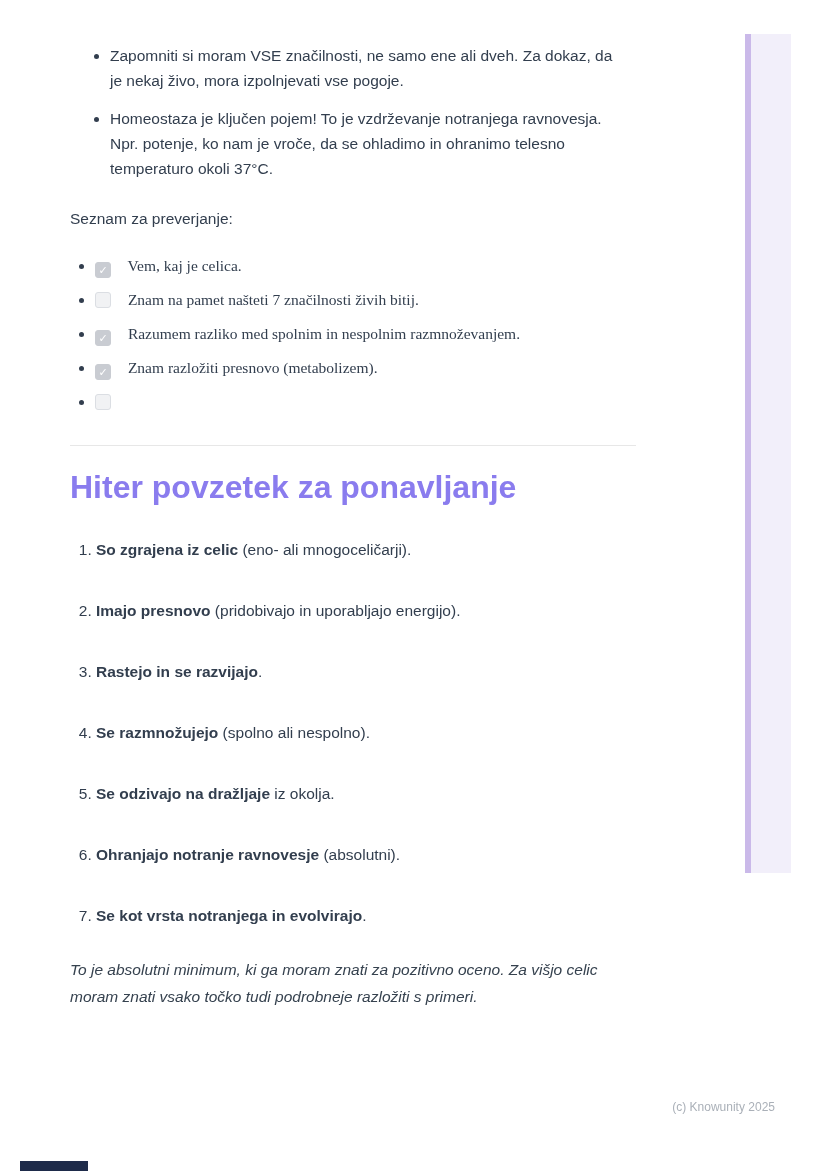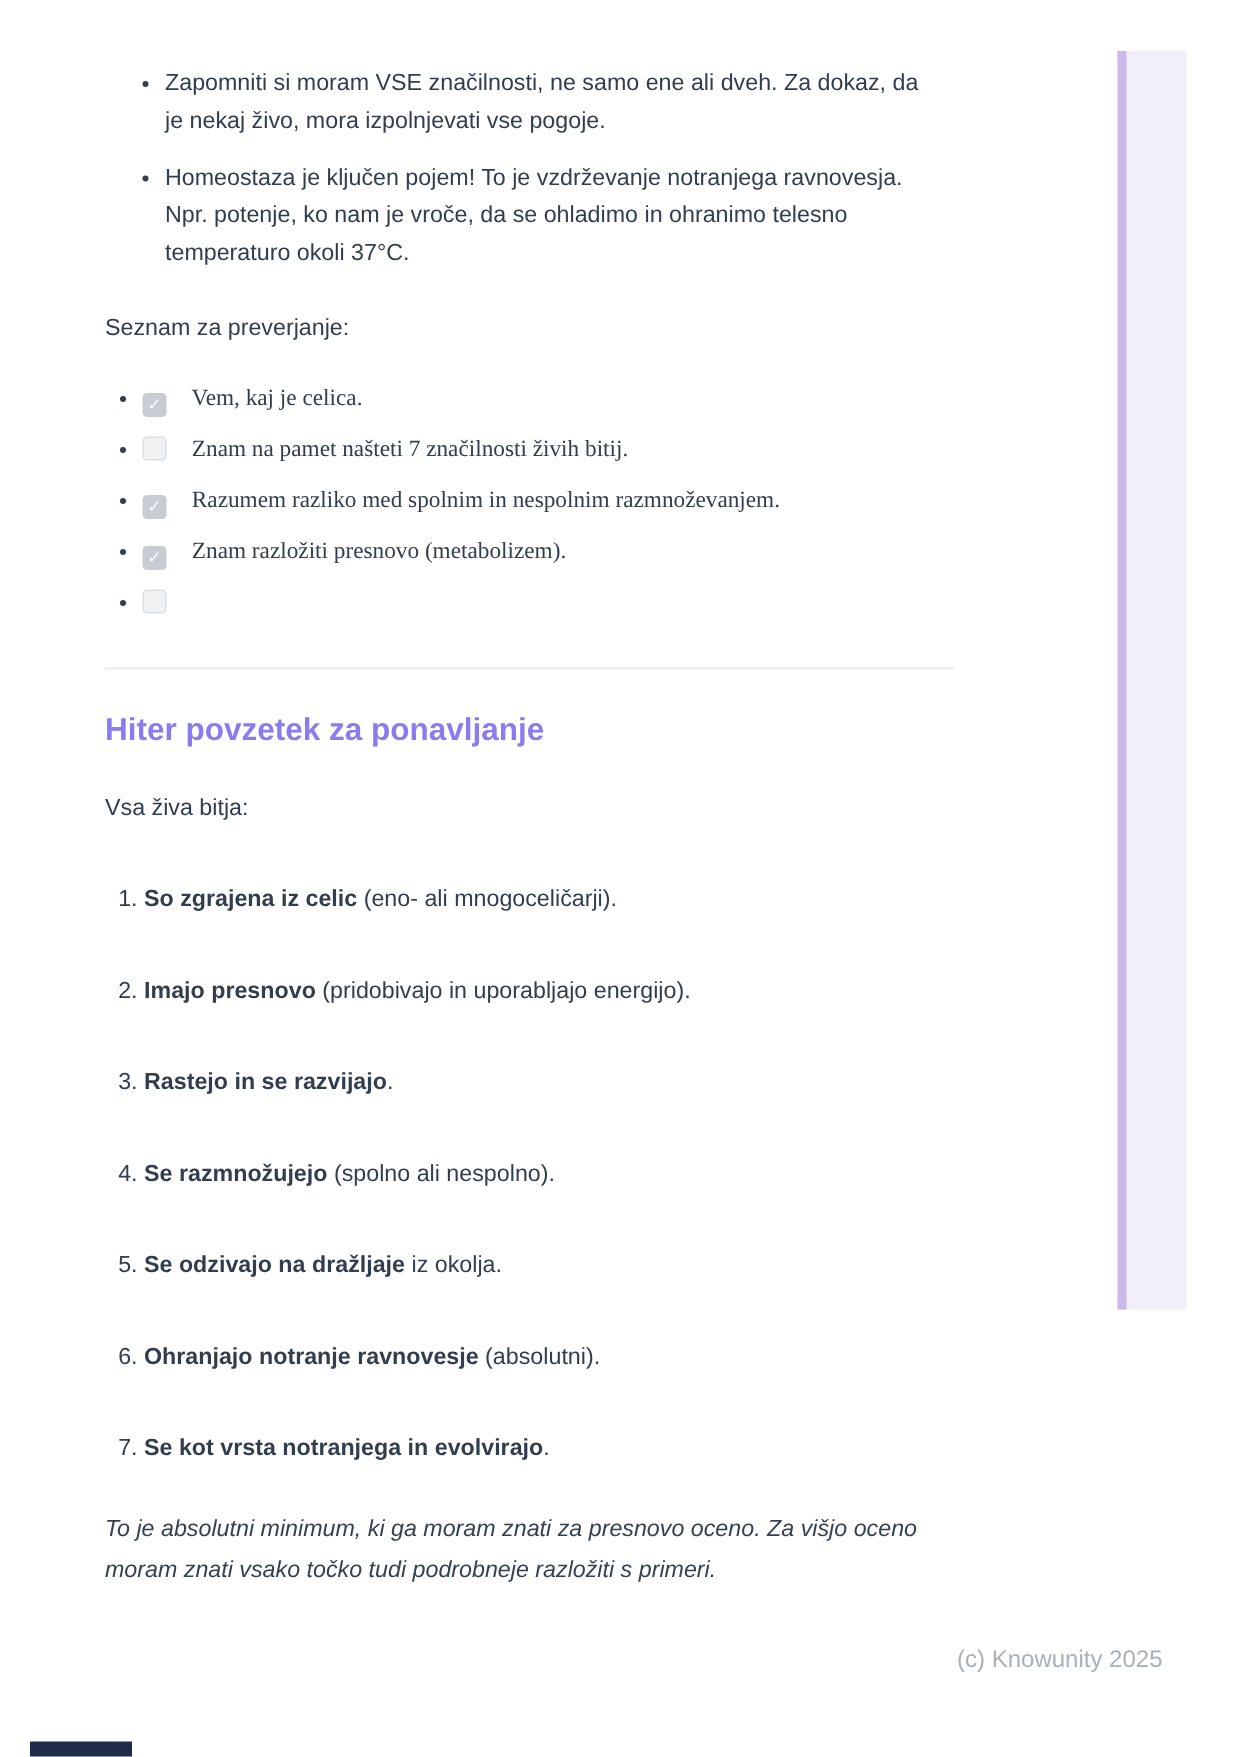--- a/index.html
+++ b/index.html
@@ -63,21 +63,21 @@
     font-size: 11px;
     line-height: 14px;
   }
   hr.divider {
     border: none;
     border-top: 1px solid #e7e7e7;
     margin: 31px 0 0 0;
   }
   h1.summary-heading {
     margin: 27px 0 0 0;
-    font-size: 21px;
+    font-size: 32px;
     line-height: 28px;
     font-weight: bold;
     color: #8a7cee;
   }
   ol.numbered {
     margin: 22px 0 0 0;
     padding-left: 26px;
   }
   ol.numbered li { margin-bottom: 9px; margin-top: 36px; }
   .note {
@@ -92,21 +92,21 @@
     top: 34px;
     width: 40px;
     height: 839px;
     background: #f2effa;
     border-left: 6px solid #cab9e9;
   }
   .footer {
     position: absolute;
     top: 1100px;
     right: 53px;
-    font-size: 16px;
+    font-size: 12px;
     line-height: 14px;
     color: #aab0b8;
   }
   .next-page-corner {
     position: absolute;
     left: 20px;
     top: 1161px;
     width: 68px;
     height: 10px;
     background: #1e2b4a;
@@ -145,31 +145,30 @@
     </li>
     <li>
       <span class="checkbox"></span>
     </li>
   </ul>
 
   <hr class="divider">
 
   <h1 class="summary-heading">Hiter povzetek za ponavljanje</h1>
 
-  <p class="bold-head">Vsa živa bitja:</p>
 
   <ol class="numbered">
     <li><strong>So zgrajena iz celic</strong><span> (eno- ali mnogoceličarji).</span></li>
     <li><strong>Imajo presnovo</strong><span> (pridobivajo in uporabljajo energijo).</span></li>
     <li><strong>Rastejo in se razvijajo</strong><span>.</span></li>
     <li><strong>Se razmnožujejo</strong><span> (spolno ali nespolno).</span></li>
     <li><strong>Se odzivajo na dražljaje</strong><span> iz okolja.</span></li>
     <li><strong>Ohranjajo notranje ravnovesje</strong><span> (absolutni).</span></li>
     <li><strong>Se kot vrsta notranjega in evolvirajo</strong><span>.</span></li>
   </ol>
 
-  <p class="note">To je absolutni minimum, ki ga moram znati za presnovo oceno. Za višjo oceno moram znati vsako točko tudi podrobneje razložiti s primeri.</p>
+  <p class="note">To je absolutni minimum, ki ga moram znati za pozitivno oceno. Za višjo celic moram znati vsako točko tudi podrobneje razložiti s primeri.</p>
 
 </div>
 
 <div class="footer">(c) Knowunity 2025</div>
 
 <div class="next-page-corner"></div>
 
 </body></html>

